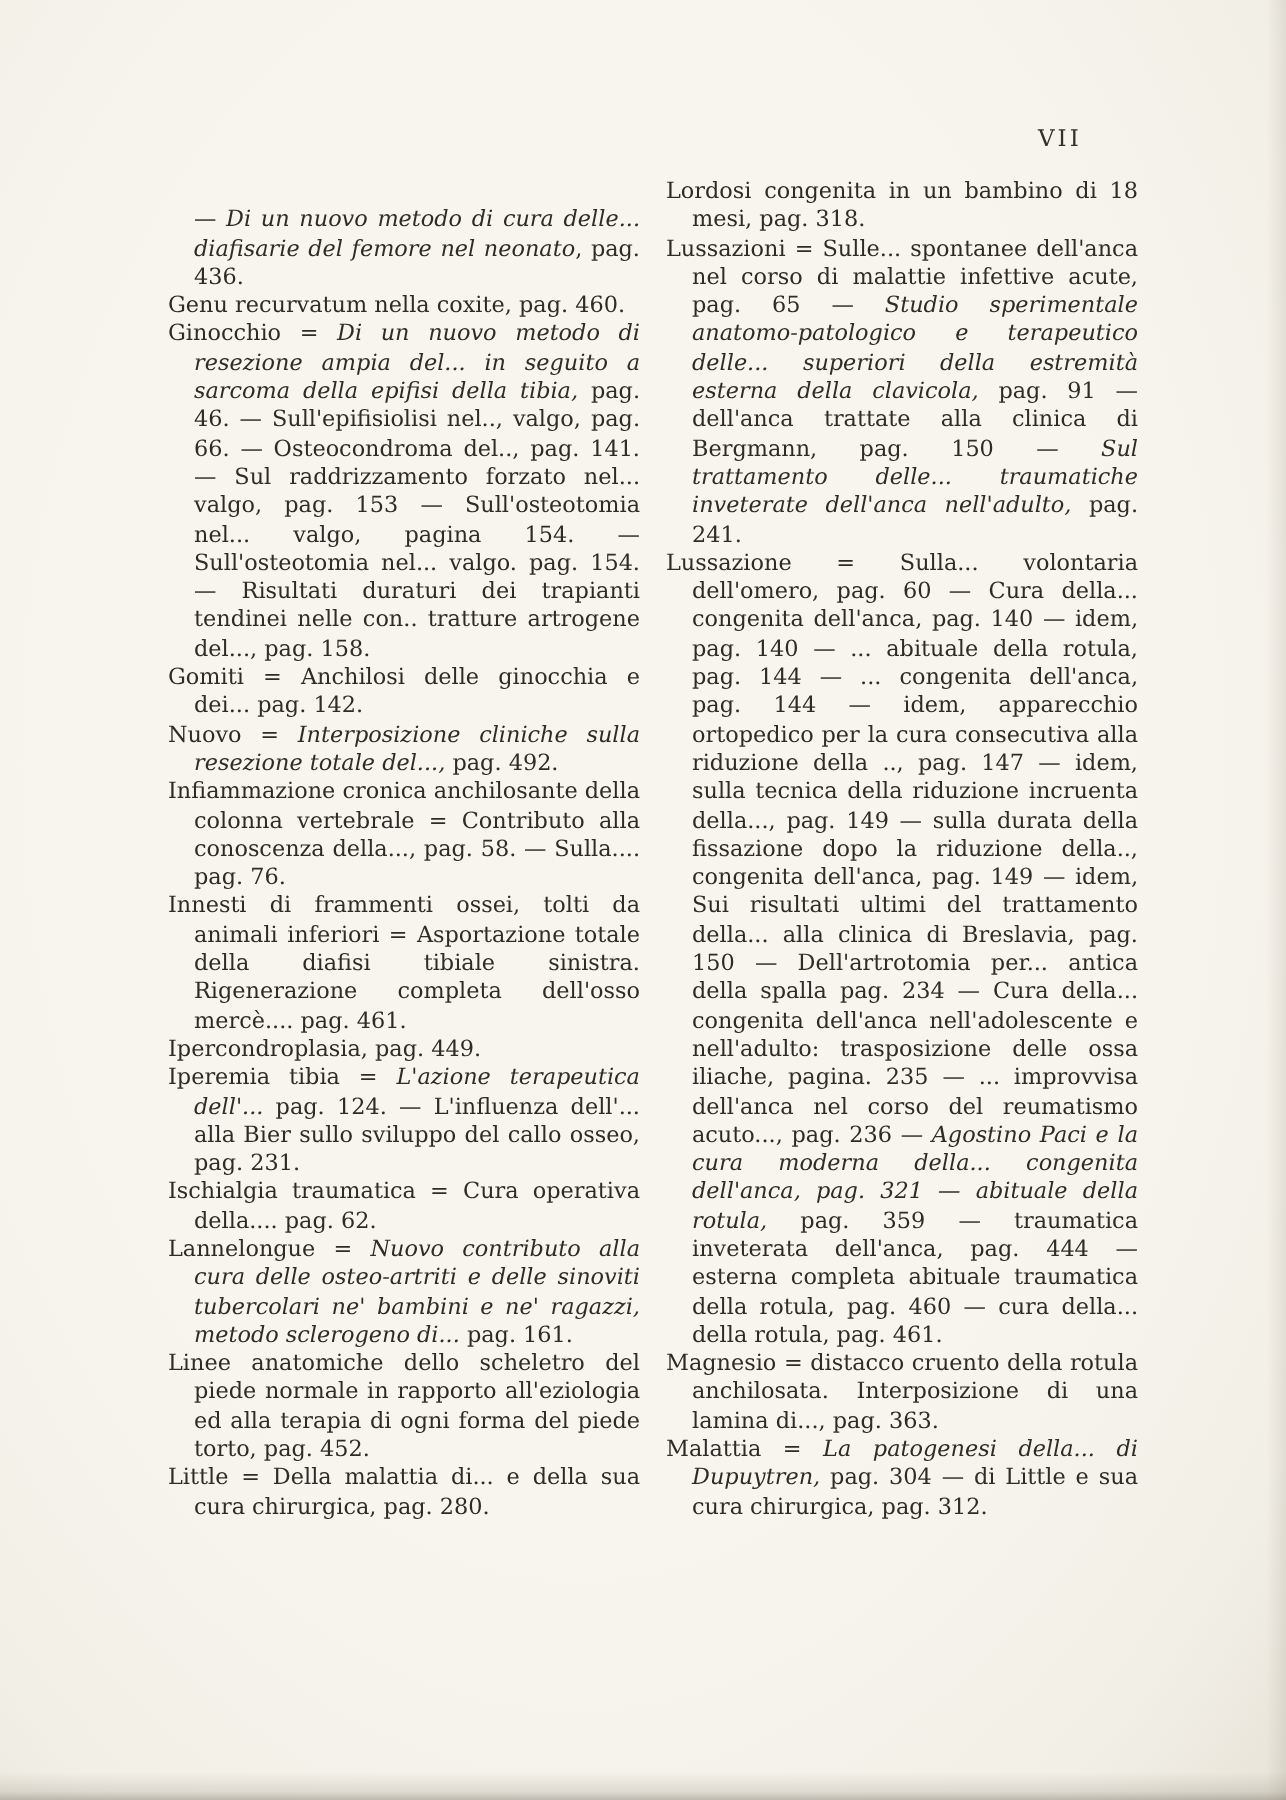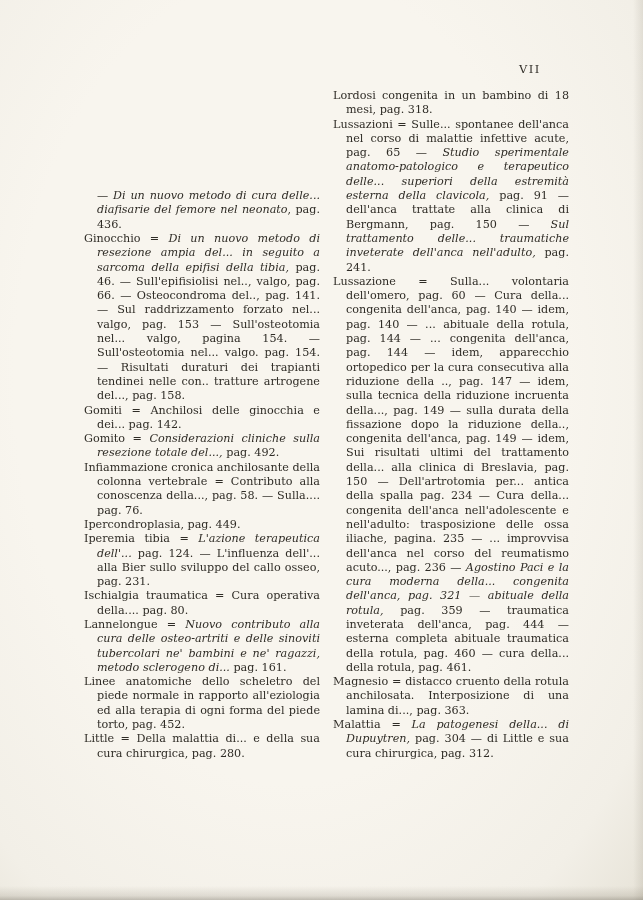--- a/index.html
+++ b/index.html
@@ -72,27 +72,29 @@
   }
 </style>
 </head>
 <body>
 
 <div class="page">
   <div class="page-number">VII</div>
   <div class="columns">
     <div class="col">
         <p class="entry cont"><span class="rm">— </span><span class="it">Di un nuovo metodo di cura delle... diafisarie del femore nel neonato</span><span class="rm">, pag. 436.</span></p>
+        <p class="entry"><span class="rm">Genu recurvatum nella coxite, pag. 460.</span></p>
         <p class="entry"><span class="rm">Ginocchio = </span><span class="it">Di un nuovo metodo di resezione ampia del... in seguito a sarcoma della epifisi della tibia,</span><span class="rm"> pag. 46. — Sull'epifisiolisi nel.., valgo, pag. 66. — Osteocondroma del.., pag. 141. — Sul raddrizzamento forzato nel... valgo, pag. 153 — Sull'osteotomia nel... valgo, pagina 154. — Sull'osteotomia nel... valgo. pag. 154. — Risultati duraturi dei trapianti tendinei nelle con.. tratture artrogene del..., pag. 158.</span></p>
         <p class="entry"><span class="rm">Gomiti = Anchilosi delle ginocchia e dei... pag. 142.</span></p>
-        <p class="entry"><span class="rm">Gomito = </span><span class="it">Considerazioni cliniche sulla resezione totale del...,</span><span class="rm"> pag. 492.</span></p>
+        <p class="entry"><span class="rm">Nuovo = </span><span class="it">Interposizione cliniche sulla resezione totale del...,</span><span class="rm"> pag. 492.</span></p>
         <p class="entry"><span class="rm">Infiammazione cronica anchilosante della colonna vertebrale = Contributo alla conoscenza della..., pag. 58. — Sulla.... pag. 76.</span></p>
+        <p class="entry"><span class="rm">Innesti di frammenti ossei, tolti da animali inferiori = Asportazione totale della diafisi tibiale sinistra. Rigenerazione completa dell'osso mercè.... pag. 461.</span></p>
         <p class="entry"><span class="rm">Ipercondroplasia, pag. 449.</span></p>
         <p class="entry"><span class="rm">Iperemia tibia = </span><span class="it">L'azione terapeutica dell'...</span><span class="rm"> pag. 124. — L'influenza dell'... alla Bier sullo sviluppo del callo osseo, pag. 231.</span></p>
-        <p class="entry"><span class="rm">Ischialgia traumatica = Cura operativa della.... pag. 80.</span></p>
+        <p class="entry"><span class="rm">Ischialgia traumatica = Cura operativa della.... pag. 62.</span></p>
         <p class="entry"><span class="rm">Lannelongue = </span><span class="it">Nuovo contributo alla cura delle osteo-artriti e delle sinoviti tubercolari ne' bambini e ne' ragazzi, metodo sclerogeno di...</span><span class="rm"> pag. 161.</span></p>
         <p class="entry"><span class="rm">Linee anatomiche dello scheletro del piede normale in rapporto all'eziologia ed alla terapia di ogni forma del piede torto, pag. 452.</span></p>
         <p class="entry"><span class="rm">Little = Della malattia di... e della sua cura chirurgica, pag. 280.</span></p>
       </div>
     <div class="col">
         <p class="entry"><span class="rm">Lordosi congenita in un bambino di 18 mesi, pag. 318.</span></p>
         <p class="entry"><span class="rm">Lussazioni = Sulle... spontanee dell'anca nel corso di malattie infettive acute, pag. 65 — </span><span class="it">Studio sperimentale anatomo-patologico e terapeutico delle... superiori della estremità esterna della clavicola,</span><span class="rm"> pag. 91 — dell'anca trattate alla clinica di Bergmann, pag. 150 — </span><span class="it">Sul trattamento delle... traumatiche inveterate dell'anca nell'adulto,</span><span class="rm"> pag. 241.</span></p>
         <p class="entry"><span class="rm">Lussazione = Sulla... volontaria dell'omero, pag. 60 — Cura della... congenita dell'anca, pag. 140 — idem, pag. 140 — ... abituale della rotula, pag. 144 — ... congenita dell'anca, pag. 144 — idem, apparecchio ortopedico per la cura consecutiva alla riduzione della .., pag. 147 — idem, sulla tecnica della riduzione incruenta della..., pag. 149 — sulla durata della fissazione dopo la riduzione della.., congenita dell'anca, pag. 149 — idem, Sui risultati ultimi del trattamento della... alla clinica di Breslavia, pag. 150 — Dell'artrotomia per... antica della spalla pag. 234 — Cura della... congenita dell'anca nell'adolescente e nell'adulto: trasposizione delle ossa iliache, pagina. 235 — ... improvvisa dell'anca nel corso del reumatismo acuto..., pag. 236 — </span><span class="it">Agostino Paci e la cura moderna della... congenita dell'anca, pag. 321 — abituale della rotula,</span><span class="rm"> pag. 359 — traumatica inveterata dell'anca, pag. 444 — esterna completa abituale traumatica della rotula, pag. 460 — cura della... della rotula, pag. 461.</span></p>
         <p class="entry"><span class="rm">Magnesio = distacco cruento della rotula anchilosata. Interposizione di una lamina di..., pag. 363.</span></p>
         <p class="entry"><span class="rm">Malattia = </span><span class="it">La patogenesi della... di Dupuytren,</span><span class="rm"> pag. 304 — di Little e sua cura chirurgica, pag. 312.</span></p>

